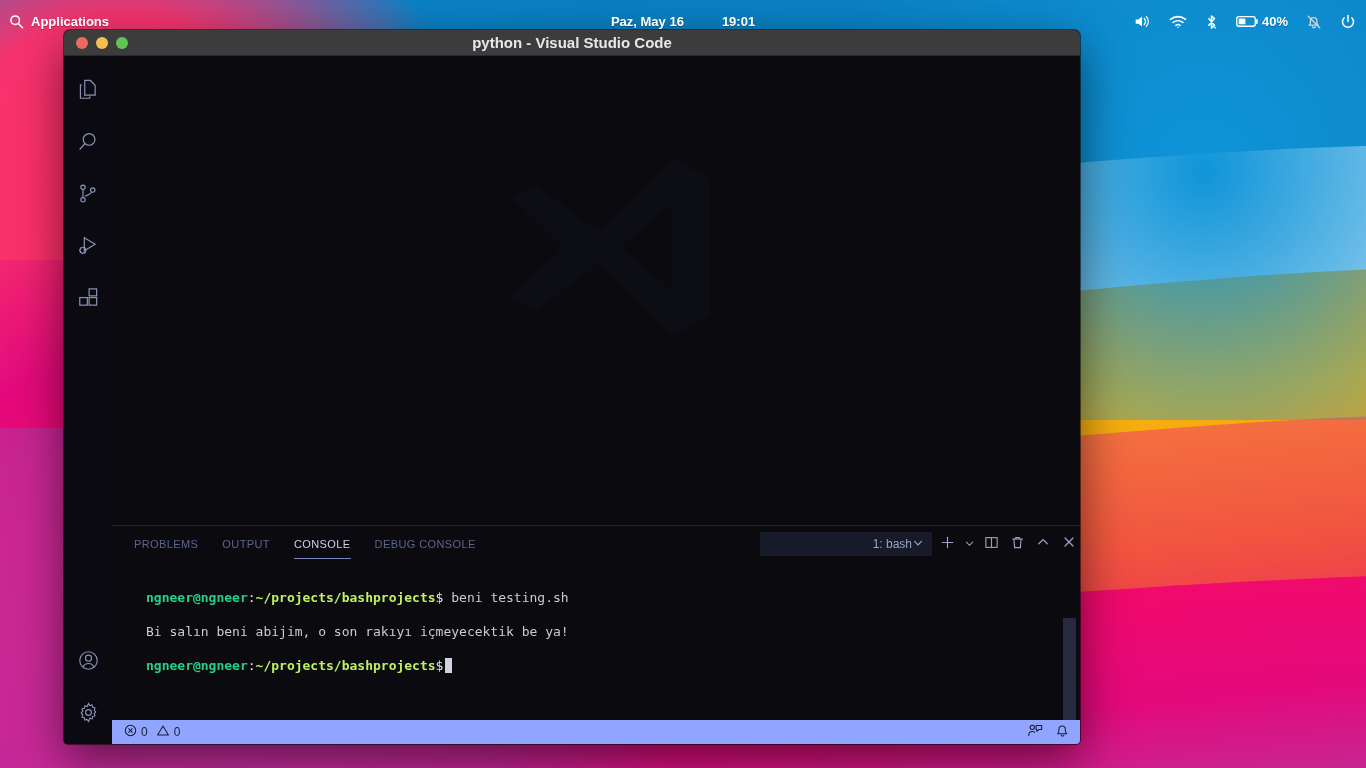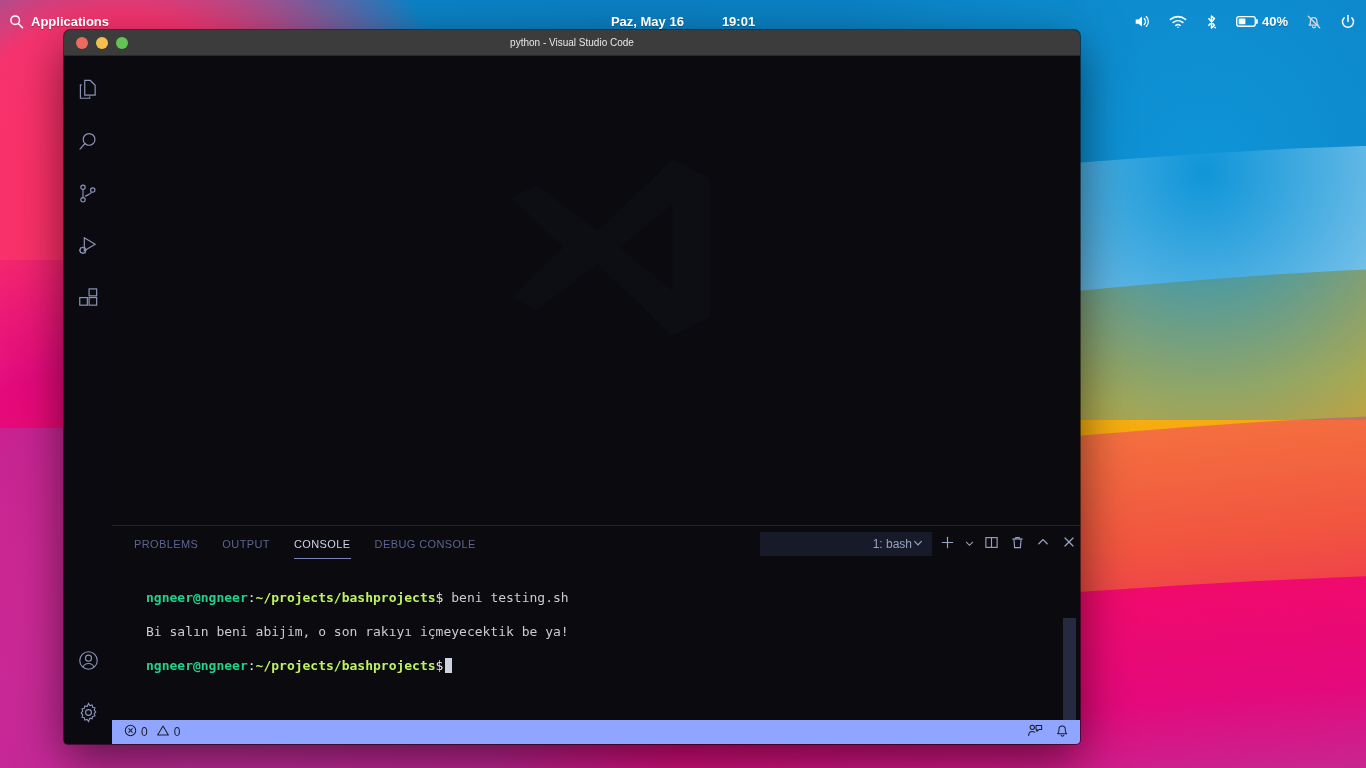--- a/index.html
+++ b/index.html
@@ -96,21 +96,21 @@
     flex:0 0 26px;
     border-bottom:1px solid #2a2a2a;
   }
   .traffic { display:flex; gap:8px; padding-left:12px; }
   .tl { width:12px; height:12px; border-radius:50%; }
   .tl.red { background:#ed6a5e; }
   .tl.yellow { background:#f4bf4f; }
   .tl.green { background:#61c454; }
   #window-title {
     position:absolute; left:0; right:0; text-align:center;
-    font-size:10px; font-weight:normal; color:#e8e8e8;
+    font-size:15px; font-weight:bold; color:#e8e8e8;
     pointer-events:none;
   }
 
   #body-row { flex:1; display:flex; min-height:0; }
 
   
   #activitybar {
     width:48px; background:#0a0a10;
     display:flex; flex-direction:column; align-items:center;
     justify-content:space-between;

